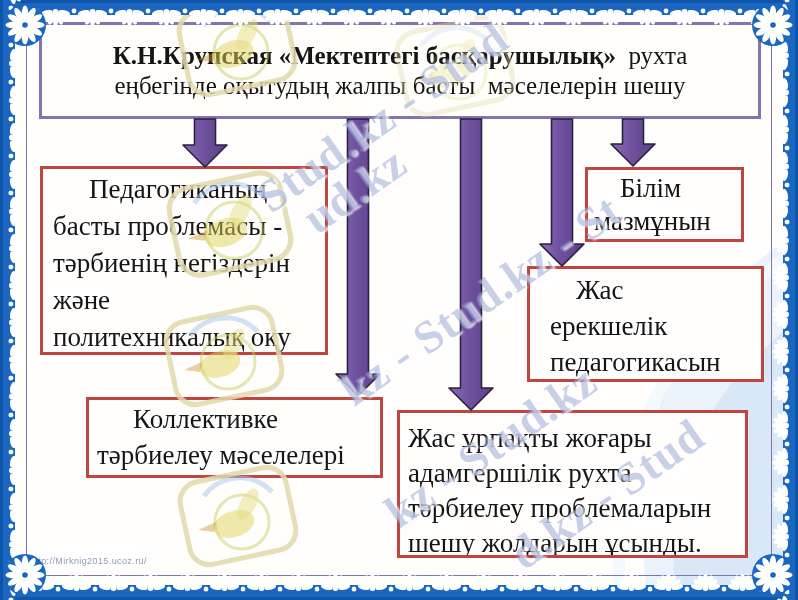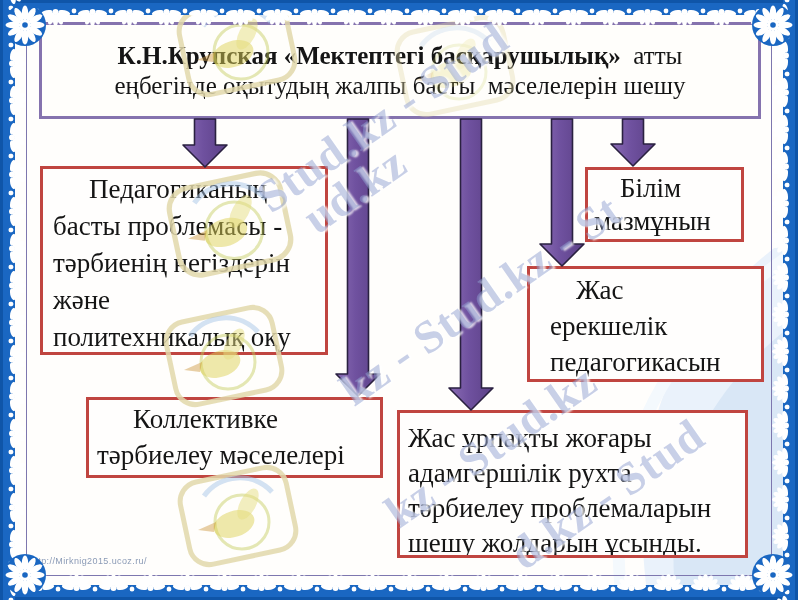--- a/index.html
+++ b/index.html
@@ -55,21 +55,21 @@
 
   <svg class="layer" width="798" height="600">
     <path d="M798 230 C700 300 620 400 648 600 L798 600 Z" fill="#eaf2fb"></path>
     <path d="M798 320 C720 380 660 460 676 600 L798 600 Z" fill="#d9e7f6"></path>
     <path d="M798 250 C690 320 600 430 622 600" stroke="#f4f9fd" stroke-width="12" fill="none"></path>
   </svg>
 
   <div class="inner-line"></div>
 
   <div class="title-box">
-    <div class="title-line"><span class="b">К.Н.Крупская «Мектептегі басқарушылық»</span><span>  атты</span></div>
+    <div class="title-line"><span class="b">К.Н.Крупская «Мектептегі басқарушылық»</span><span>  рухта</span></div>
     <div class="title-line">еңбегінде оқытудың жалпы басты  мәселелерін шешу</div>
   </div>
 
   <div class="rbox box-pedagogy">Педагогиканың
 басты проблемасы -
 тәрбиенің негіздерін
 және
 политехникалық оқу</div>
   <div class="rbox box-bilim">Білім
 мазмұнын</div>

